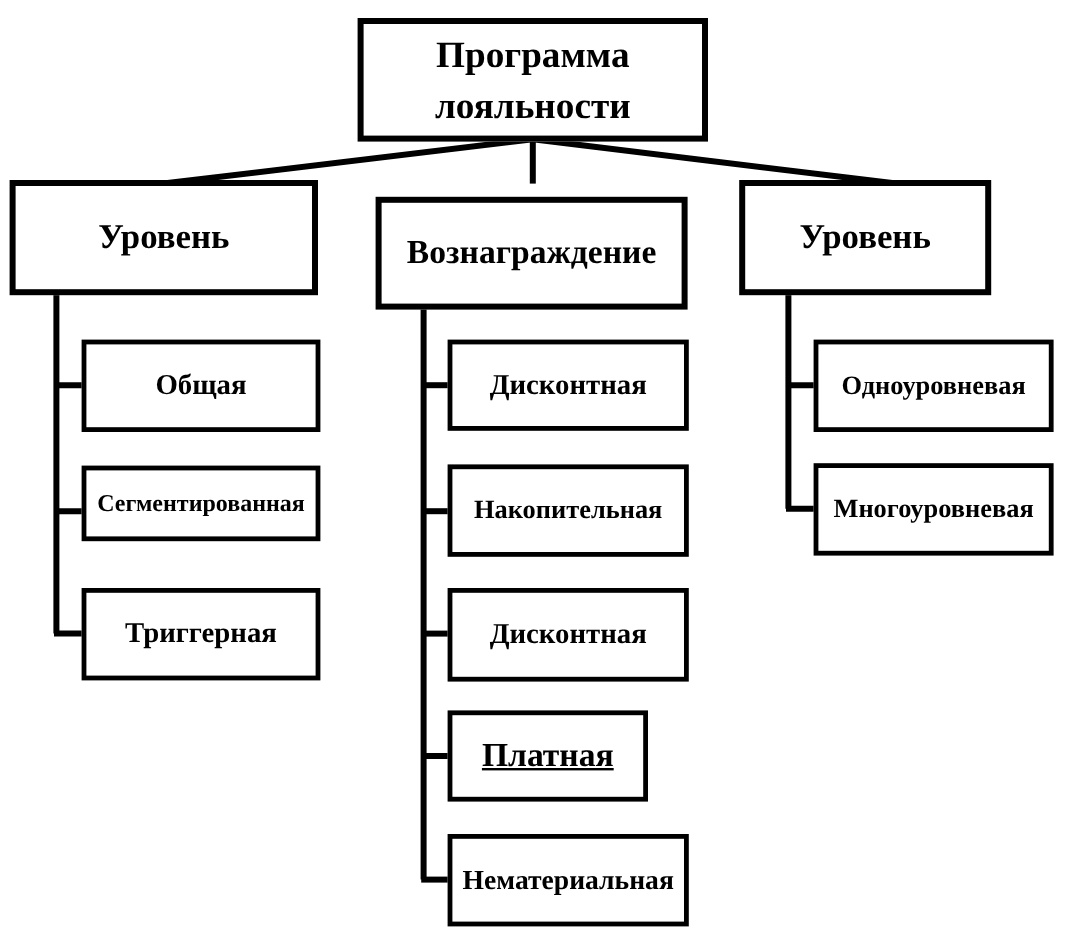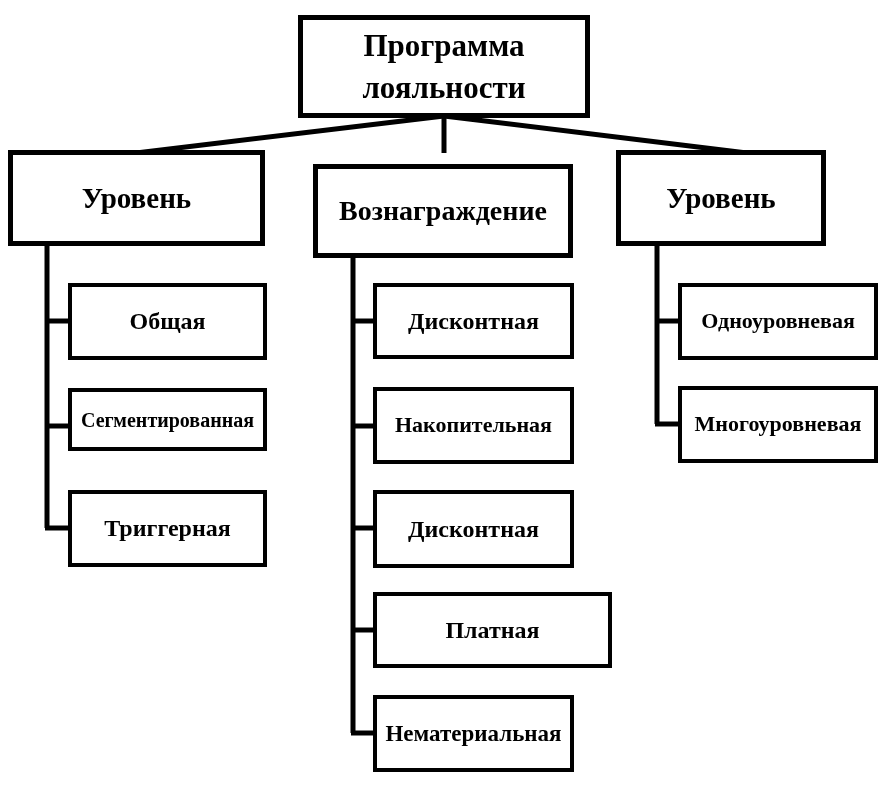--- a/index.html
+++ b/index.html
@@ -43,21 +43,21 @@
   #b-v    { left: 313px; top: 164px; width: 260px; height: 94px;  font-size: 28px; }
   #b-u    { left: 616px; top: 150px; width: 210px; height: 96px;  font-size: 29px; }
 
   #b-m1   { left: 68px;  top: 283px; width: 199px; height: 77px;  font-size: 24px; }
   #b-m2   { left: 68px;  top: 388px; width: 199px; height: 63px;  font-size: 20px; }
   #b-m3   { left: 68px;  top: 490px; width: 199px; height: 77px;  font-size: 24px; }
 
   #b-v1   { left: 373px; top: 283px; width: 201px; height: 76px;  font-size: 24px; }
   #b-v2   { left: 373px; top: 387px; width: 201px; height: 77px;  font-size: 22px; }
   #b-v3   { left: 373px; top: 490px; width: 201px; height: 78px;  font-size: 24px; }
-  #b-v4   { left: 373px; top: 592px; width: 239px; height: 76px;  font-size: 24px; }
+  #b-v4   { left: 373px; top: 592px; width: 167px; height: 76px;  font-size: 28px; text-decoration: underline; }
   #b-v5   { left: 373px; top: 695px; width: 201px; height: 77px;  font-size: 23px; text-align: center; }
 
   #b-u1   { left: 678px; top: 283px; width: 200px; height: 77px;  font-size: 22px; }
   #b-u2   { left: 678px; top: 386px; width: 200px; height: 77px;  font-size: 22px; }
 </style>
 </head>
 <body>
 
 <div class="canvas">
 

